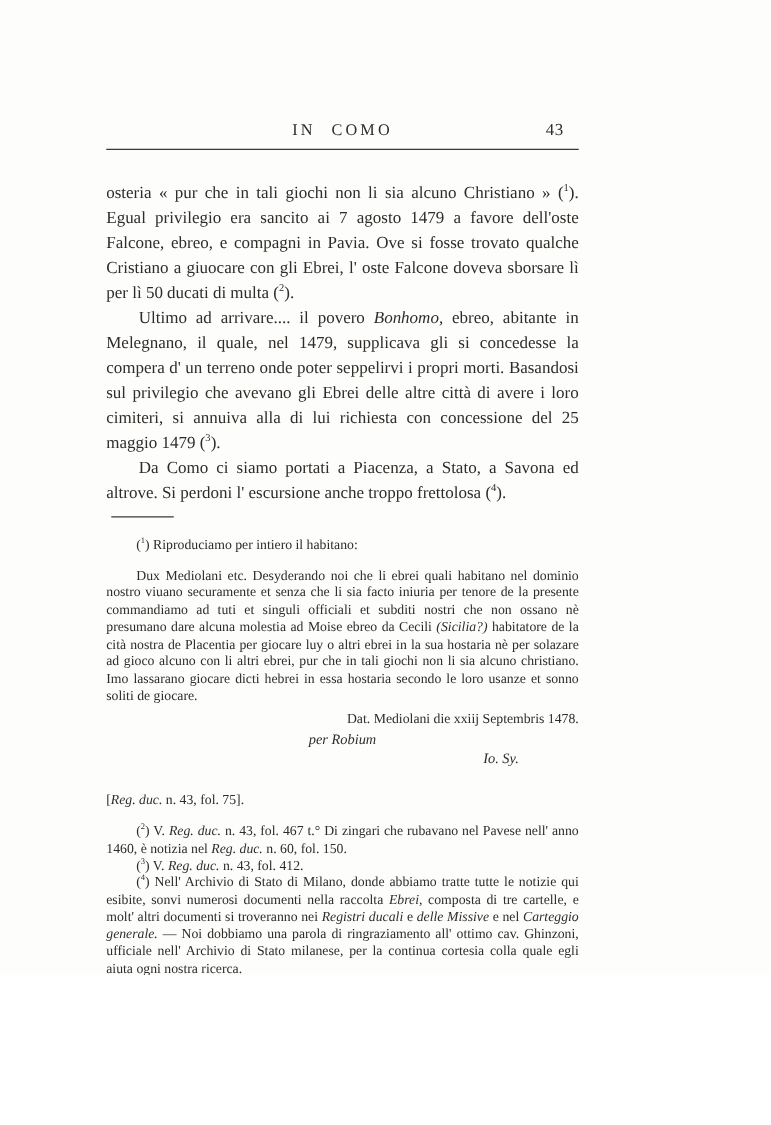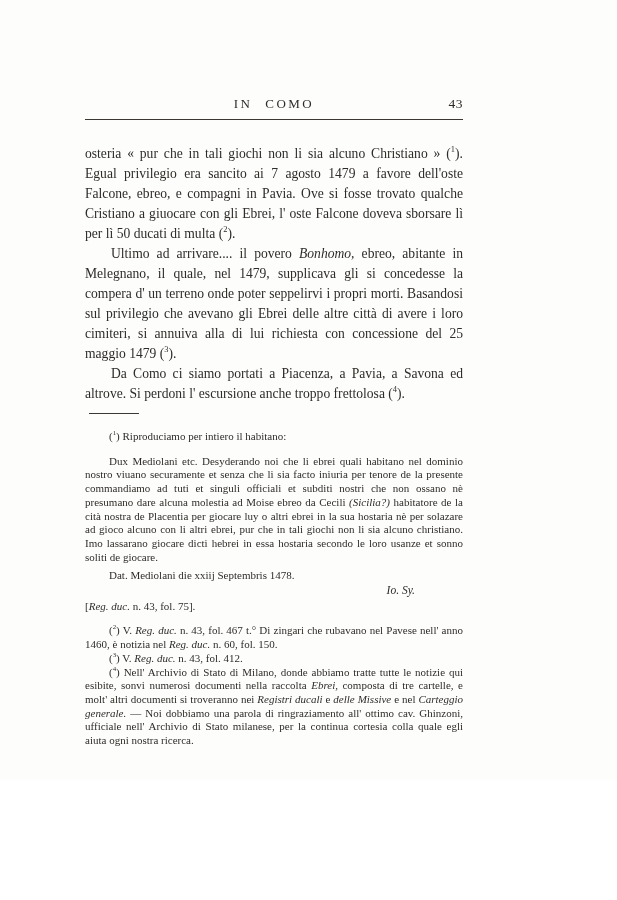--- a/index.html
+++ b/index.html
@@ -21,21 +21,21 @@
   .header {
     position: relative;
     text-align: center;
     font-size: 13px;
     letter-spacing: 2.5px;
     word-spacing: 7px;
     height: 16px;
   }
   .page-number {
     position: absolute;
-    right: 0;
+    right: 12px;
     top: 0;
     letter-spacing: 0.5px;
     word-spacing: 0;
     font-size: 13.5px;
   }
   .header-rule {
     border: none;
     border-top: 1.6px solid #3b3833;
     margin: 7px 0 0 0;
   }
@@ -56,49 +56,50 @@
     border-top: 1.3px solid #3b3833;
     margin: 9px 0 16px 4px;
   }
   .footnotes {
     font-size: 11px;
     line-height: 13.7px;
     text-align: justify;
   }
   .fn { text-indent: 24px; }
   .fn-quote { margin-top: 11px; }
-  .fn-dateline { margin-top: 5px; text-align: left; }
+  .fn-dateline { margin-top: 5px; text-align: right; }
   .fn-counter { margin-top: 3px; text-align: center; text-indent: 0; font-size: 11.5px; }
   .fn-sig { margin-top: 1px; text-align: right; padding-right: 48px; text-indent: 0; font-size: 11.5px; }
-  .fn-ref { margin-top: 2px; margin-bottom: 11px; text-align: left; text-indent: 0; }
+  .fn-ref { margin-top: 20px; margin-bottom: 11px; text-align: left; text-indent: 0; }
 </style>
 </head>
 <body>
 
 <div class="page">
   <div class="content">
 
     <div class="header">
       <span class="running-title">IN COMO</span>
       <span class="page-number">43</span>
     </div>
     <hr class="header-rule">
 
     <div class="body-text">
       <p class="bpara first"><span>osteria « pur che in tali giochi non li sia alcuno Christiano » (</span><sup>1</sup><span>). Egual privilegio era sancito ai 7 agosto 1479 a favore dell'oste Falcone, ebreo, e compagni in Pavia. Ove si fosse trovato qualche Cristiano a giuocare con gli Ebrei, l' oste Falcone doveva sborsare lì per lì 50 ducati di multa (</span><sup>2</sup><span>).</span></p>
       <p class="bpara"><span>Ultimo ad arrivare.... il povero </span><span class="it">Bonhomo,</span><span> ebreo, abitante in Melegnano, il quale, nel 1479, supplicava gli si concedesse la compera d' un terreno onde poter seppelirvi i propri morti. Basandosi sul privilegio che avevano gli Ebrei delle altre città di avere i loro cimiteri, si annuiva alla di lui richiesta con concessione del 25 maggio 1479 (</span><sup>3</sup><span>).</span></p>
-      <p class="bpara"><span>Da Como ci siamo portati a Piacenza, a Pavia, a Savona ed altrove. Si perdoni l' escursione anche troppo frettolosa (</span><sup>4</sup><span>).</span></p>
+      <p class="bpara"><span>Da Como ci siamo portati a Piacenza, a Stato, a Savona ed altrove. Si perdoni l' escursione anche troppo frettolosa (</span><sup>4</sup><span>).</span></p>
     </div>
 
     <hr class="fn-sep">
 
     <div class="footnotes">
       <p class="fn"><span>(</span><sup>1</sup><span>) Riproduciamo per intiero il habitano:</span></p>
       <p class="fn fn-quote"><span>Dux Mediolani etc. Desyderando noi che li ebrei quali habitano nel dominio nostro viuano securamente et senza che li sia facto iniuria per tenore de la presente commandiamo ad tuti et singuli officiali et subditi nostri che non ossano nè presumano dare alcuna molestia ad Moise ebreo da Cecili </span><span class="it">(Sicilia?)</span><span> habitatore de la cità nostra de Placentia per giocare luy o altri ebrei in la sua hostaria nè per solazare ad gioco alcuno con li altri ebrei, pur che in tali giochi non li sia alcuno christiano. Imo lassarano giocare dicti hebrei in essa hostaria secondo le loro usanze et sonno soliti de giocare.</span></p>
       <p class="fn fn-dateline"><span>Dat. Mediolani die xxiij Septembris 1478.</span></p>
+      <p class="fn fn-counter"><span class="it">per Robium</span></p>
       <p class="fn fn-sig"><span class="it">Io. Sy.</span></p>
       <p class="fn fn-ref"><span>[</span><span class="it">Reg. duc.</span><span> n. 43, fol. 75].</span></p>
       <p class="fn"><span>(</span><sup>2</sup><span>) V. </span><span class="it">Reg. duc.</span><span> n. 43, fol. 467 t.° Di zingari che rubavano nel Pavese nell' anno 1460, è notizia nel </span><span class="it">Reg. duc.</span><span> n. 60, fol. 150.</span></p>
       <p class="fn"><span>(</span><sup>3</sup><span>) V. </span><span class="it">Reg. duc.</span><span> n. 43, fol. 412.</span></p>
       <p class="fn"><span>(</span><sup>4</sup><span>) Nell' Archivio di Stato di Milano, donde abbiamo tratte tutte le notizie qui esibite, sonvi numerosi documenti nella raccolta </span><span class="it">Ebrei,</span><span> composta di tre cartelle, e molt' altri documenti si troveranno nei </span><span class="it">Registri ducali</span><span> e </span><span class="it">delle Missive</span><span> e nel </span><span class="it">Carteggio generale.</span><span> — Noi dobbiamo una parola di ringraziamento all' ottimo cav. Ghinzoni, ufficiale nell' Archivio di Stato milanese, per la continua cortesia colla quale egli aiuta ogni nostra ricerca.</span></p>
     </div>
 
   </div>
 </div>
 

